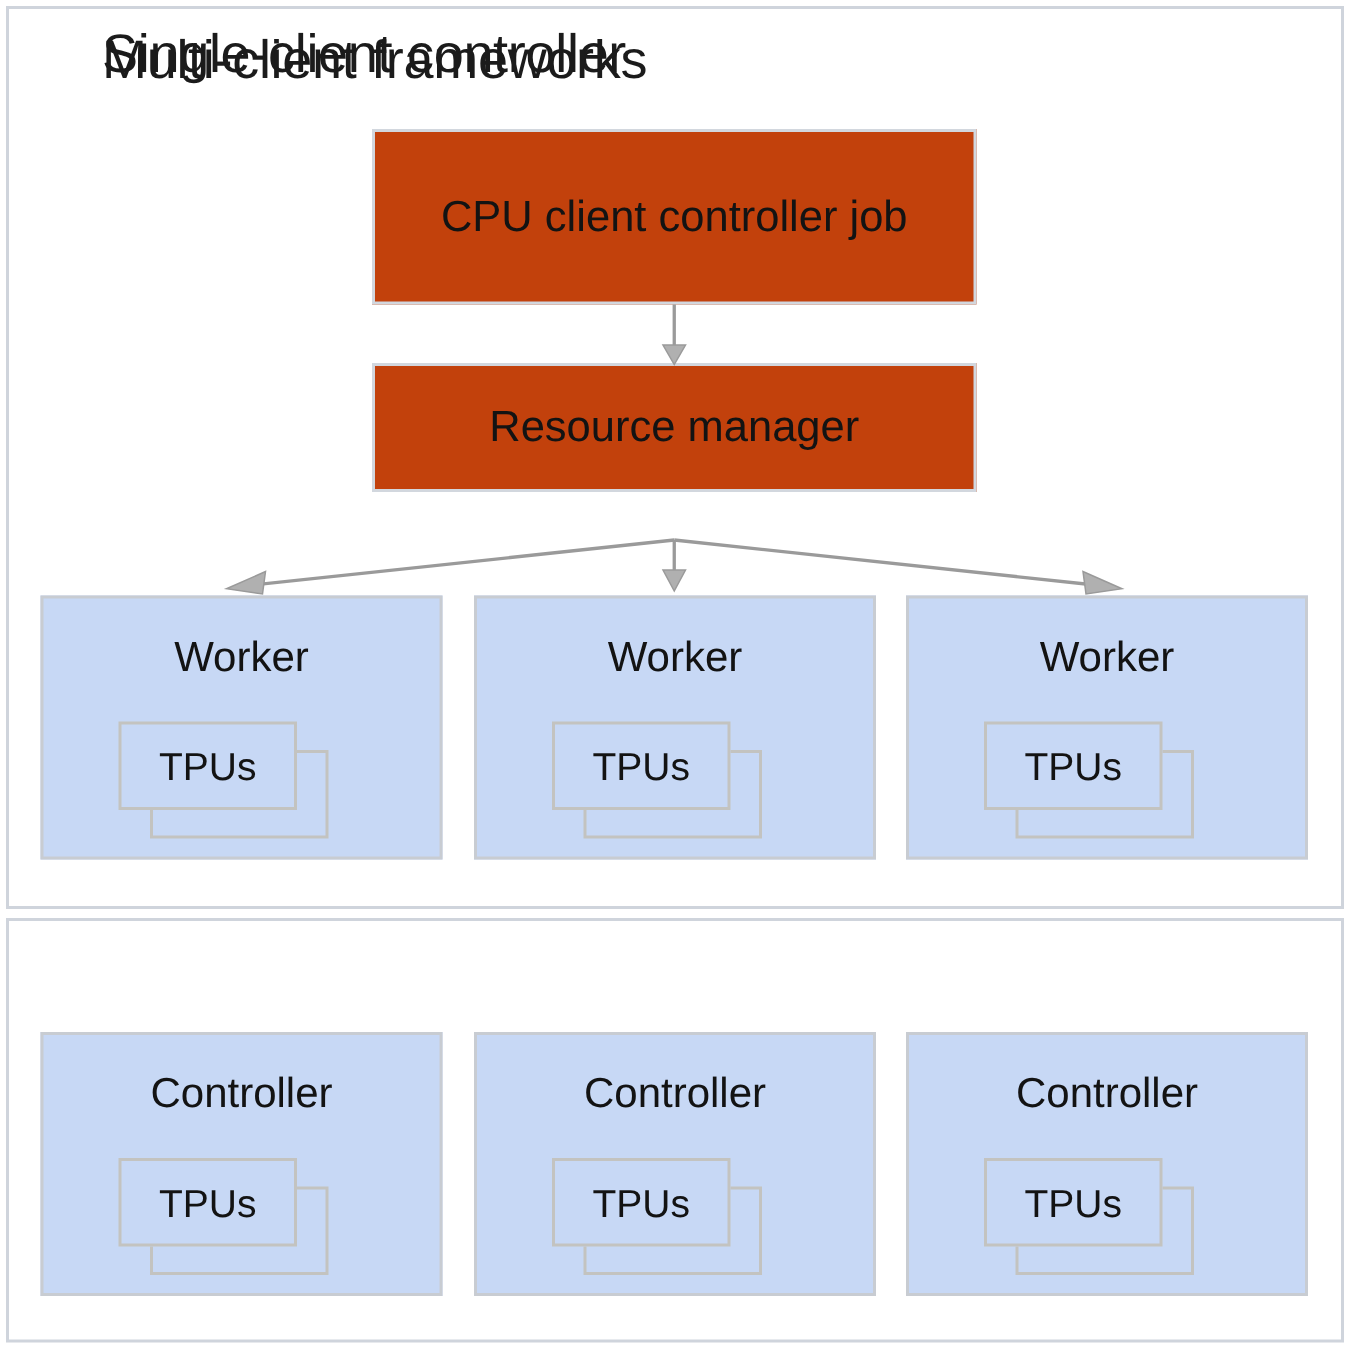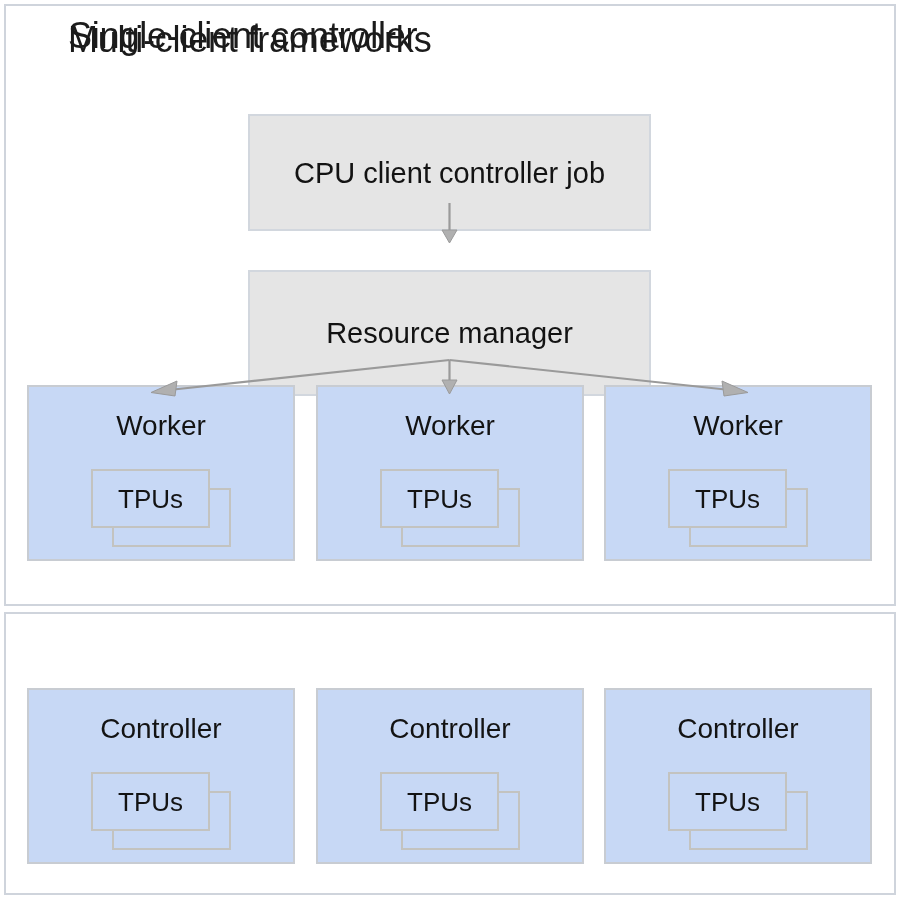--- a/index.html
+++ b/index.html
@@ -56,23 +56,22 @@
   
   .node {
     position: absolute;
     box-sizing: border-box;
     border: 2px solid #cfd4dc;
     display: flex;
     align-items: center;
     justify-content: center;
   }
   .node-yellow {
-    background: #e5e5e5;
+    background: #c2410c;
     border-color: #d2d7de;
-    margin-top: 28px;
   }
   .node-blue {
     background: #c7d8f5;
     border-color: #c8ccd2;
     display: block;
   }
   .node-label {
     font-size: 29px;
     line-height: 34px;
     color: #131313;
@@ -91,34 +90,34 @@
   #node-cpu-client {
     left: 248px;
     top: 86px;
     width: 403px;
     height: 117px;
   }
   #node-resource-manager {
     left: 248px;
     top: 242px;
     width: 403px;
-    height: 126px;
+    height: 86px;
   }
 
   
   .worker-row .node-blue,
   .controller-row .node-blue {
     top: 0;
     width: 268px;
     height: 176px;
   }
   .worker-row {
     position: absolute;
     left: 0;
-    top: 385px;
+    top: 397px;
     width: 900px;
     height: 176px;
   }
   .controller-row {
     position: absolute;
     left: 0;
     top: 688px;
     width: 784px;
     height: 176px;
   }
@@ -127,20 +126,21 @@
   .col-2 { left: 604px; }
 
   
   .tpu-stack {
     position: absolute;
     left: 50%;
     transform: translateX(-50%);
     top: 82px;
     width: 140px;
     height: 78px;
+    padding-left: 24px;
   }
   .tpu-back {
     position: absolute;
     left: 21px;
     top: 19px;
     width: 119px;
     height: 59px;
     border: 2px solid #c3c3c0;
     box-sizing: border-box;
     background: transparent;

